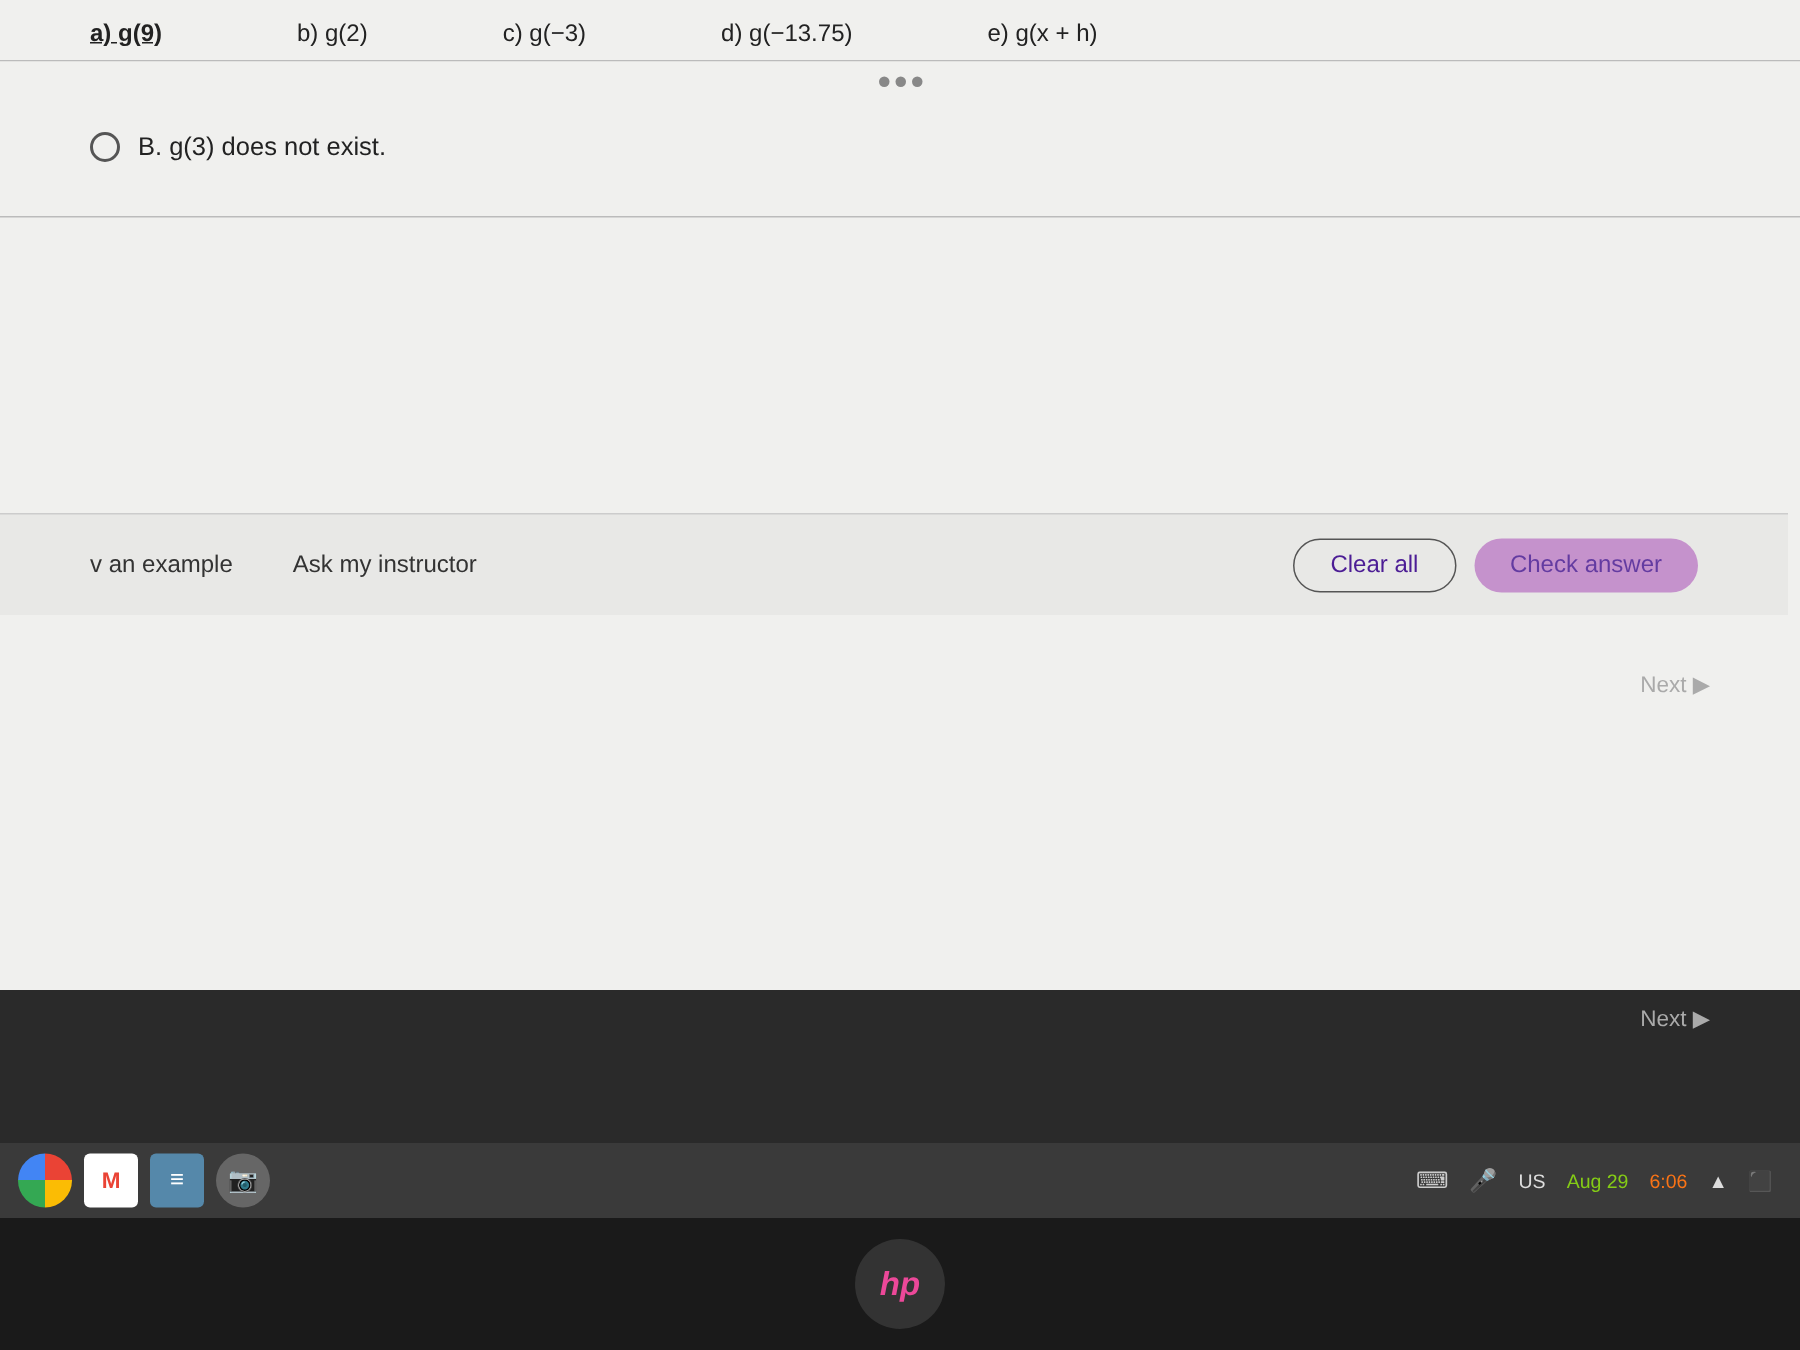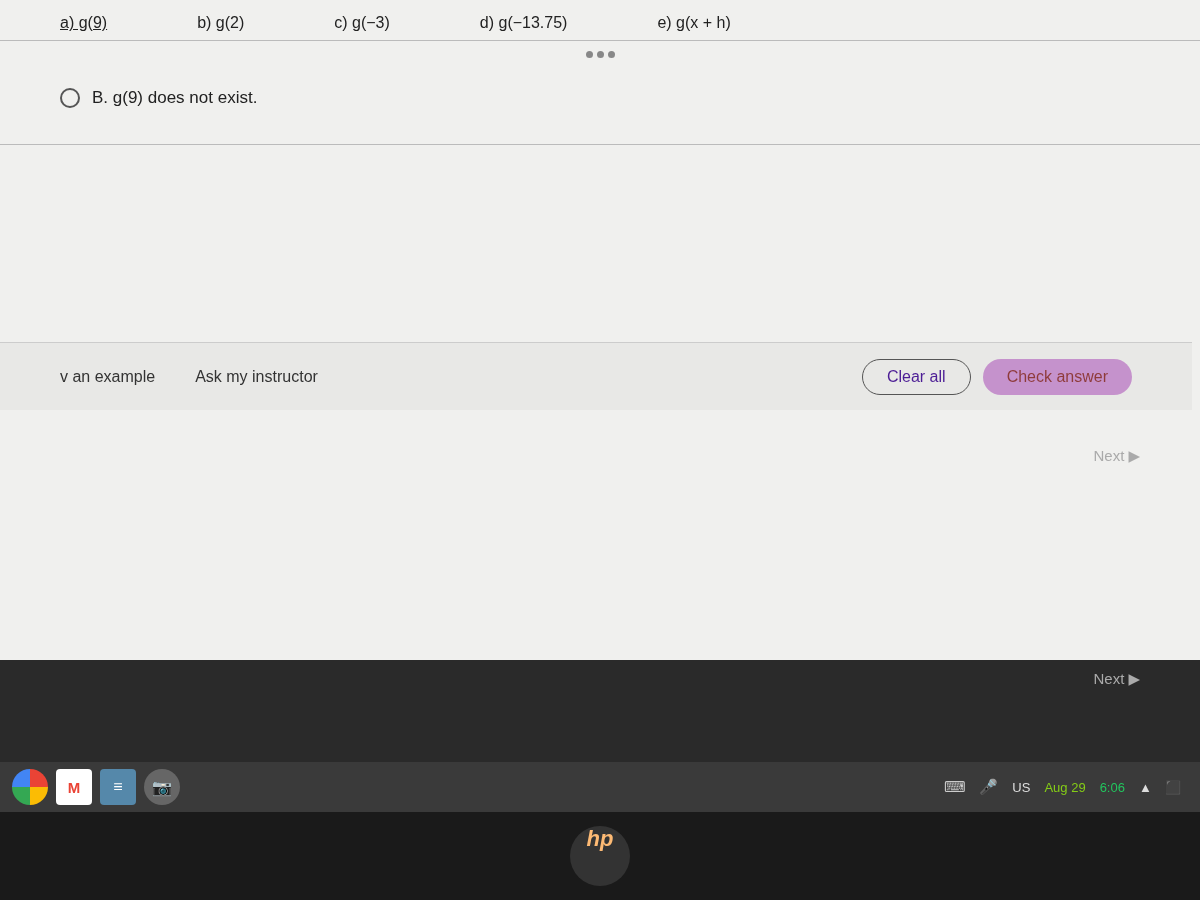--- a/index.html
+++ b/index.html
@@ -201,21 +201,21 @@
       border: 1.5px solid #555;
       border-radius: 20px;
       padding: 8px 24px;
       background: transparent;
       cursor: pointer;
       margin-right: 12px;
     }
 
     .check-answer-btn {
       font-size: 16px;
-      color: #7f1d1d;
+      color: #4c1d95;
       background: #c084c8;
       border: none;
       border-radius: 20px;
       padding: 9px 24px;
       cursor: pointer;
       opacity: 0.85;
     }
 
     
     .next-area {
@@ -300,24 +300,25 @@
       align-items: center;
       justify-content: center;
     }
 
     .hp-logo {
       width: 60px;
       height: 60px;
       border-radius: 50%;
       background: #333;
       display: flex;
+      align-items: center;
       justify-content: center;
       font-size: 22px;
       font-weight: bold;
-      color: #fdba74;
+      color: #ec4899;
       font-style: italic;
     }
 
     
     .left-edge {
       position: absolute;
       top: 0;
       left: 0;
       width: 5px;
       height: 660px;
@@ -328,21 +329,21 @@
 <body>
 
 <div class="screen">
 
   <div class="left-edge"></div>
 
   <div class="quiz-area">
 
 
     <div class="sub-questions">
-      <span class="sub-q" style="text-decoration:underline; font-weight:normal;text-align:right;">a) g(9)</span>
+      <span class="sub-q" style="text-decoration:underline; font-weight:bold;text-align:right;">a) g(9)</span>
       <span class="sub-q">b) g(2)</span>
       <span class="sub-q">c) g(−3)</span>
       <span class="sub-q">d) g(−13.75)</span>
       <span class="sub-q">e) g(x + h)</span>
     </div>
 
     <div class="divider"></div>
 
     <div class="dots-row">
       <div class="dots-indicator">
@@ -350,21 +351,21 @@
         <div class="dot"></div>
         <div class="dot"></div>
       </div>
     </div>
 
     <div class="answer-choices">
 
 
       <div class="choice-row">
         <div class="radio-outer"></div>
-        <span class="choice-label">B.  g(9) does not exist.</span>
+        <span class="choice-label">B.  g(3) does not exist.</span>
       </div>
 
 
     </div>
 
     <div class="divider"></div>
 
     <div class="action-bar">
       <span class="action-link">v an example</span>
       <span class="action-link">Ask my instructor</span>
@@ -396,21 +397,21 @@
 
     <div class="taskbar-icon camera" style="background:#666; border-radius:50%; width:36px;height:36px; font-size:16px; color:#fff; display:flex;align-items:center;justify-content:center;">📷</div>
   </div>
 
   <div class="system-tray">
 
     <span style="font-size:15px; color:#ccc;">⌨</span>
     <span style="font-size:15px; color:#ccc;">🎤</span>
     <span style="font-size:13px;color:#ddd;">US</span>
     <span style="font-size:13px;color:#84cc16;">Aug 29</span>
-    <span style="font-size:13px;color:#22c55e;">6:06</span>
+    <span style="font-size:13px;color:#f97316;">6:06</span>
     <span style="font-size:13px;color:#ddd;">▲</span>
     <span style="font-size:13px;color:#ddd;">⬛</span>
   </div>
 
   <div class="bottom-bezel">
     <div class="hp-logo">
       <span>hp</span>
     </div>
   </div>
 

